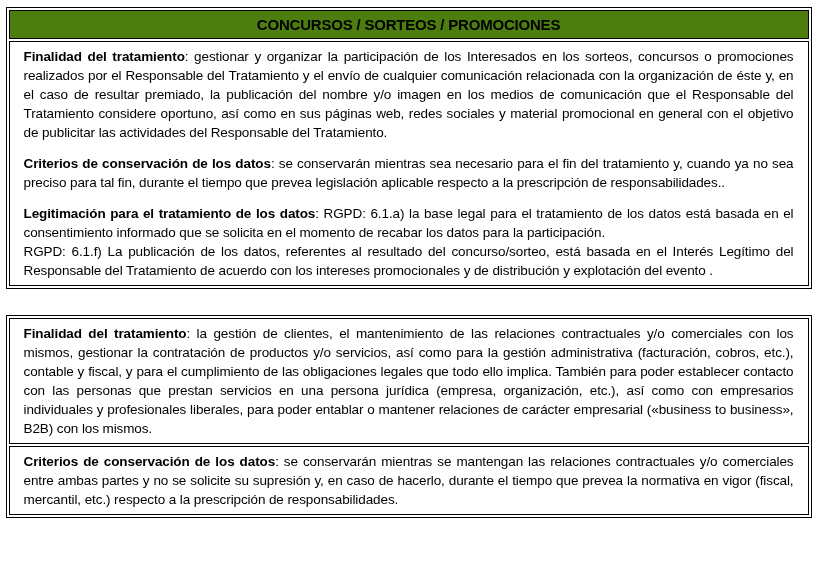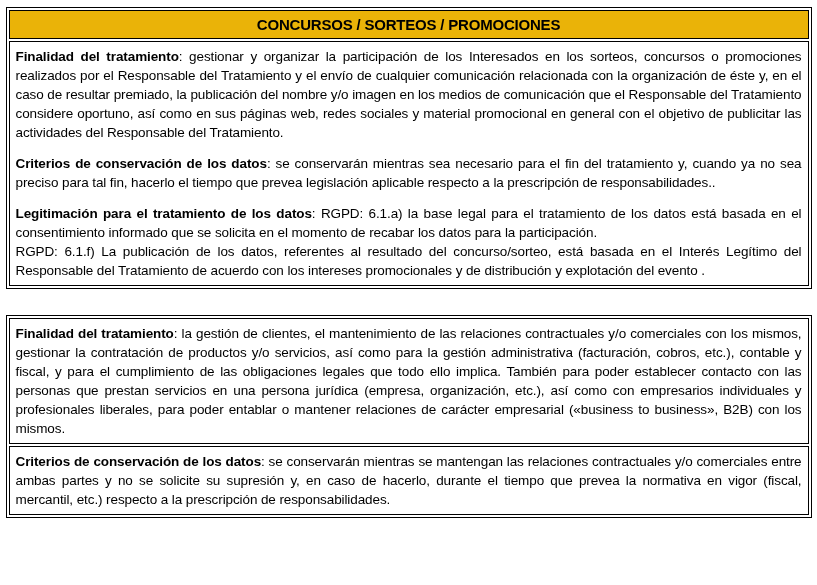--- a/index.html
+++ b/index.html
@@ -22,31 +22,31 @@
     border-spacing: 2px;
     background: #ffffff;
     table-layout: fixed;
   }
   table.doc-table.first {
     margin-top: 7px;
     margin-bottom: 26px;
   }
   td.header-cell {
     border: 1px solid #000000;
-    background: #eab308;
+    background: #4d7c0f;
     text-align: center;
     font-weight: bold;
     font-size: 15px;
     letter-spacing: -0.2px;
     padding: 5px 4px;
   }
   td.body-cell {
     border: 1px solid #000000;
     background: #ffffff;
-    padding: 5px 6px;
+    padding: 5px 14px;
     font-size: 13.5px;
     line-height: 19px;
     text-align: justify;
     letter-spacing: -0.1px;
   }
   td.body-cell p {
     margin: 0 0 12px 0;
   }
   td.body-cell p:last-child {
     margin-bottom: 0;
@@ -59,21 +59,21 @@
 <body>
 
 <table class="doc-table first">
   <tbody>
     <tr>
       <td class="header-cell">CONCURSOS / SORTEOS / PROMOCIONES</td>
     </tr>
     <tr>
       <td class="body-cell">
         <p><span class="lead">Finalidad del tratamiento</span><span>: gestionar y organizar la participación de los Interesados en los sorteos, concursos o promociones realizados por el Responsable del Tratamiento y el envío de cualquier comunicación relacionada con la organización de éste y, en el caso de resultar premiado, la publicación del nombre y/o imagen en los medios de comunicación que el Responsable del Tratamiento considere oportuno, así como en sus páginas web, redes sociales y material promocional en general con el objetivo de publicitar las actividades del Responsable del Tratamiento.</span></p>
-        <p><span class="lead">Criterios de conservación de los datos</span><span>: se conservarán mientras sea necesario para el fin del tratamiento y, cuando ya no sea preciso para tal fin, hacerlo el tiempo que prevea legislación aplicable respecto a la prescripción de responsabilidades..</span></p>
+        <p><span class="lead">Criterios de conservación de los datos</span><span>: se conservarán mientras sea necesario para el fin del tratamiento y, cuando ya no sea preciso para tal fin, durante el tiempo que prevea legislación aplicable respecto a la prescripción de responsabilidades..</span></p>
         <p><span class="lead">Legitimación para el tratamiento de los datos</span><span>: RGPD: 6.1.a) la base legal para el tratamiento de los datos está basada en el consentimiento informado que se solicita en el momento de recabar los datos para la participación.</span><br><span>RGPD: 6.1.f) La publicación de los datos, referentes al resultado del concurso/sorteo, está basada en el Interés Legítimo del Responsable del Tratamiento de acuerdo con los intereses promocionales y de distribución y explotación del evento .</span></p>
       </td>
     </tr>
   </tbody>
 </table>
 
 <table class="doc-table">
   <tbody>
     <tr>
       <td class="body-cell">

